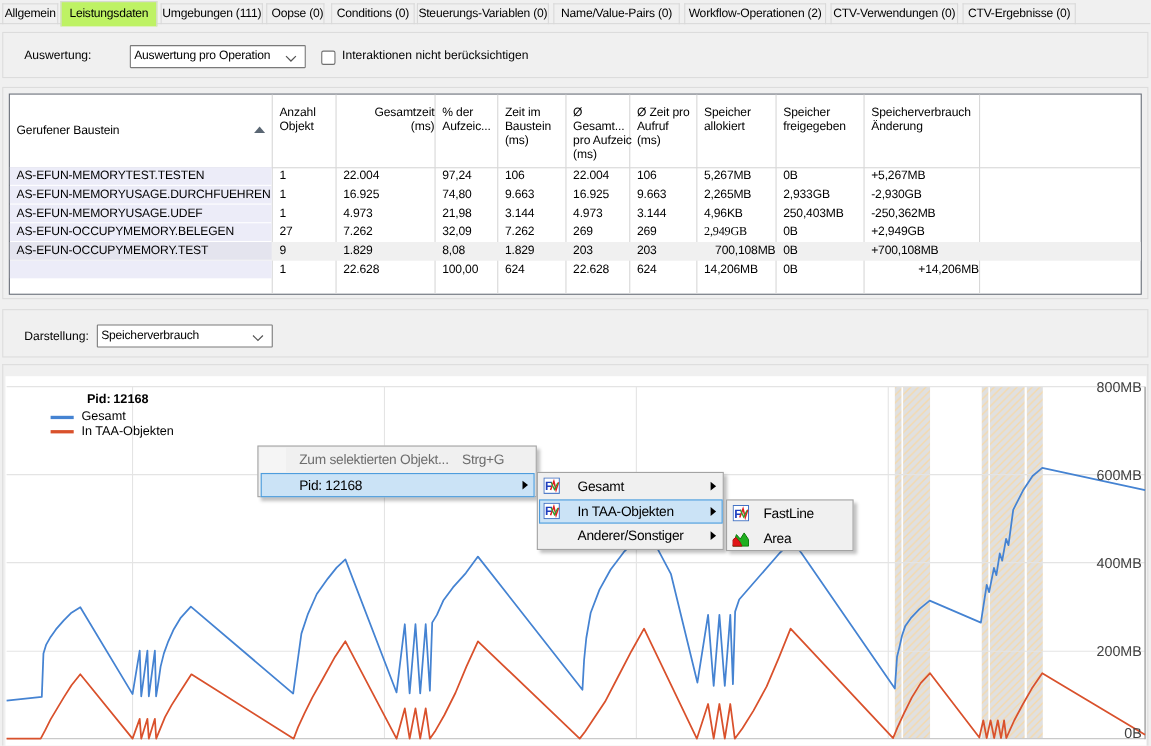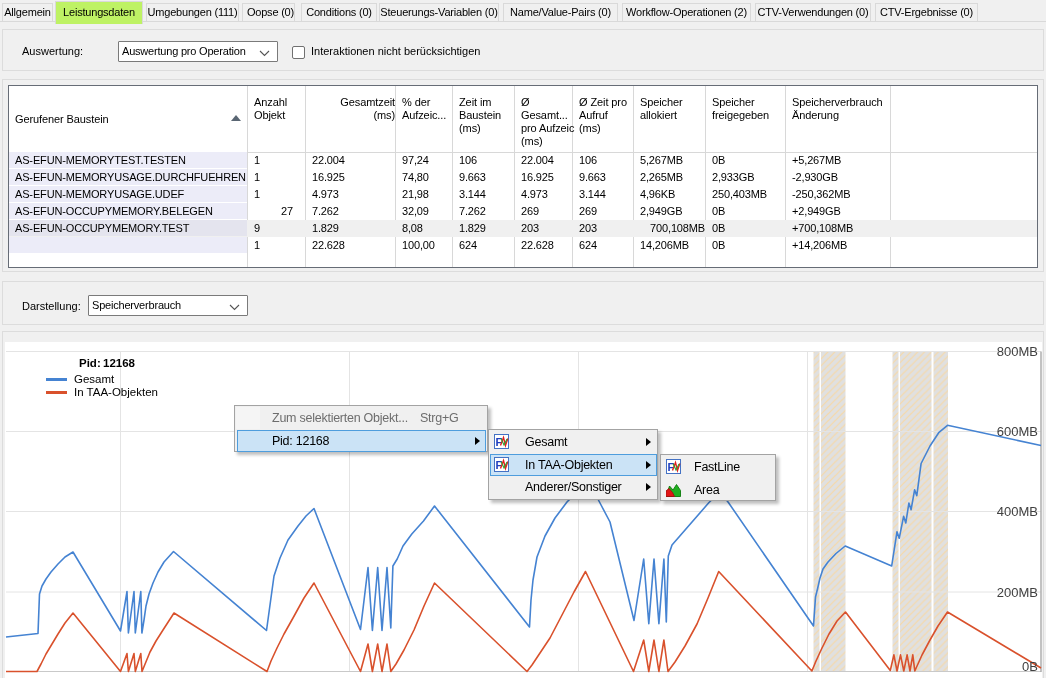--- a/index.html
+++ b/index.html
@@ -135,27 +135,27 @@
   <div class="cell" style="left:297px;top:100px;width:89px;">4.973</div>
   <div class="cell" style="left:387px;top:100px;width:56px;">21,98</div>
   <div class="cell" style="left:444px;top:100px;width:61px;">3.144</div>
   <div class="cell" style="left:506px;top:100px;width:57px;">4.973</div>
   <div class="cell" style="left:564px;top:100px;width:60px;">3.144</div>
   <div class="cell" style="left:625px;top:100px;width:71px;">4,96KB</div>
   <div class="cell" style="left:697px;top:100px;width:79px;">250,403MB</div>
   <div class="cell" style="left:777px;top:100px;width:104px;">-250,362MB</div>
   <div class="abs" style="left:0;top:117px;width:238px;height:16px;background:#ececf8;"></div>
   <div class="cell" style="left:0px;top:117px;width:238px;">AS-EFUN-OCCUPYMEMORY.BELEGEN</div>
-  <div class="cell" style="left:239px;top:117px;width:57px;margin-left:27px;">27</div>
+  <div class="cell" style="left:239px;top:117px;width:57px;">27</div>
   <div class="cell" style="left:297px;top:117px;width:89px;">7.262</div>
   <div class="cell" style="left:387px;top:117px;width:56px;">32,09</div>
   <div class="cell" style="left:444px;top:117px;width:61px;">7.262</div>
   <div class="cell" style="left:506px;top:117px;width:57px;">269</div>
   <div class="cell" style="left:564px;top:117px;width:60px;">269</div>
-  <div class="cell" style="left:625px;top:117px;width:71px;">2,949GB</div>
+  <div class="cell" style="left:625px;top:117px;width:71px;font-family:Liberation Serif, serif;">2,949GB</div>
   <div class="cell" style="left:697px;top:117px;width:79px;">0B</div>
   <div class="cell" style="left:777px;top:117px;width:104px;">+2,949GB</div>
   <div class="abs" style="left:0;top:134px;width:1028px;height:17px;background:#f0f0f0;"></div>
   <div class="abs" style="left:0;top:134px;width:238px;height:16px;background:#e4e4ee;"></div>
   <div class="cell" style="left:0px;top:134px;width:238px;">AS-EFUN-OCCUPYMEMORY.TEST</div>
   <div class="cell" style="left:239px;top:134px;width:57px;">9</div>
   <div class="cell" style="left:297px;top:134px;width:89px;">1.829</div>
   <div class="cell" style="left:387px;top:134px;width:56px;">8,08</div>
   <div class="cell" style="left:444px;top:134px;width:61px;">1.829</div>
   <div class="cell" style="left:506px;top:134px;width:57px;">203</div>
@@ -165,21 +165,21 @@
   <div class="cell" style="left:777px;top:134px;width:104px;">+700,108MB</div>
   <div class="abs" style="left:0;top:151px;width:238px;height:16px;background:#ececf8;"></div>
   <div class="cell" style="left:239px;top:151px;width:57px;">1</div>
   <div class="cell" style="left:297px;top:151px;width:89px;">22.628</div>
   <div class="cell" style="left:387px;top:151px;width:56px;">100,00</div>
   <div class="cell" style="left:444px;top:151px;width:61px;">624</div>
   <div class="cell" style="left:506px;top:151px;width:57px;">22.628</div>
   <div class="cell" style="left:564px;top:151px;width:60px;">624</div>
   <div class="cell" style="left:625px;top:151px;width:71px;">14,206MB</div>
   <div class="cell" style="left:697px;top:151px;width:79px;">0B</div>
-  <div class="cell" style="left:777px;top:151px;width:104px;">+14,206MB</div>
+  <div class="cell" style="left:777px;top:151px;width:104px;text-align:right;">+14,206MB</div>
 </div>
 
 <div class="abs" style="left:22px;top:300px;">Darstellung:</div>
 <div class="combo" style="left:88px;top:295px;width:160px;">Speicherverbrauch
   <svg width="11" height="7" viewBox="0 0 11 7">
       <path d="M1 1 L5.5 5.5 L10 1" fill="none" stroke="#555" stroke-width="1.1"></path>
     </svg>
 </div>
 
 <svg class="abs" style="left:4px;top:338px;z-index:1;" width="1039" height="340" viewBox="4 338 1039 340">

